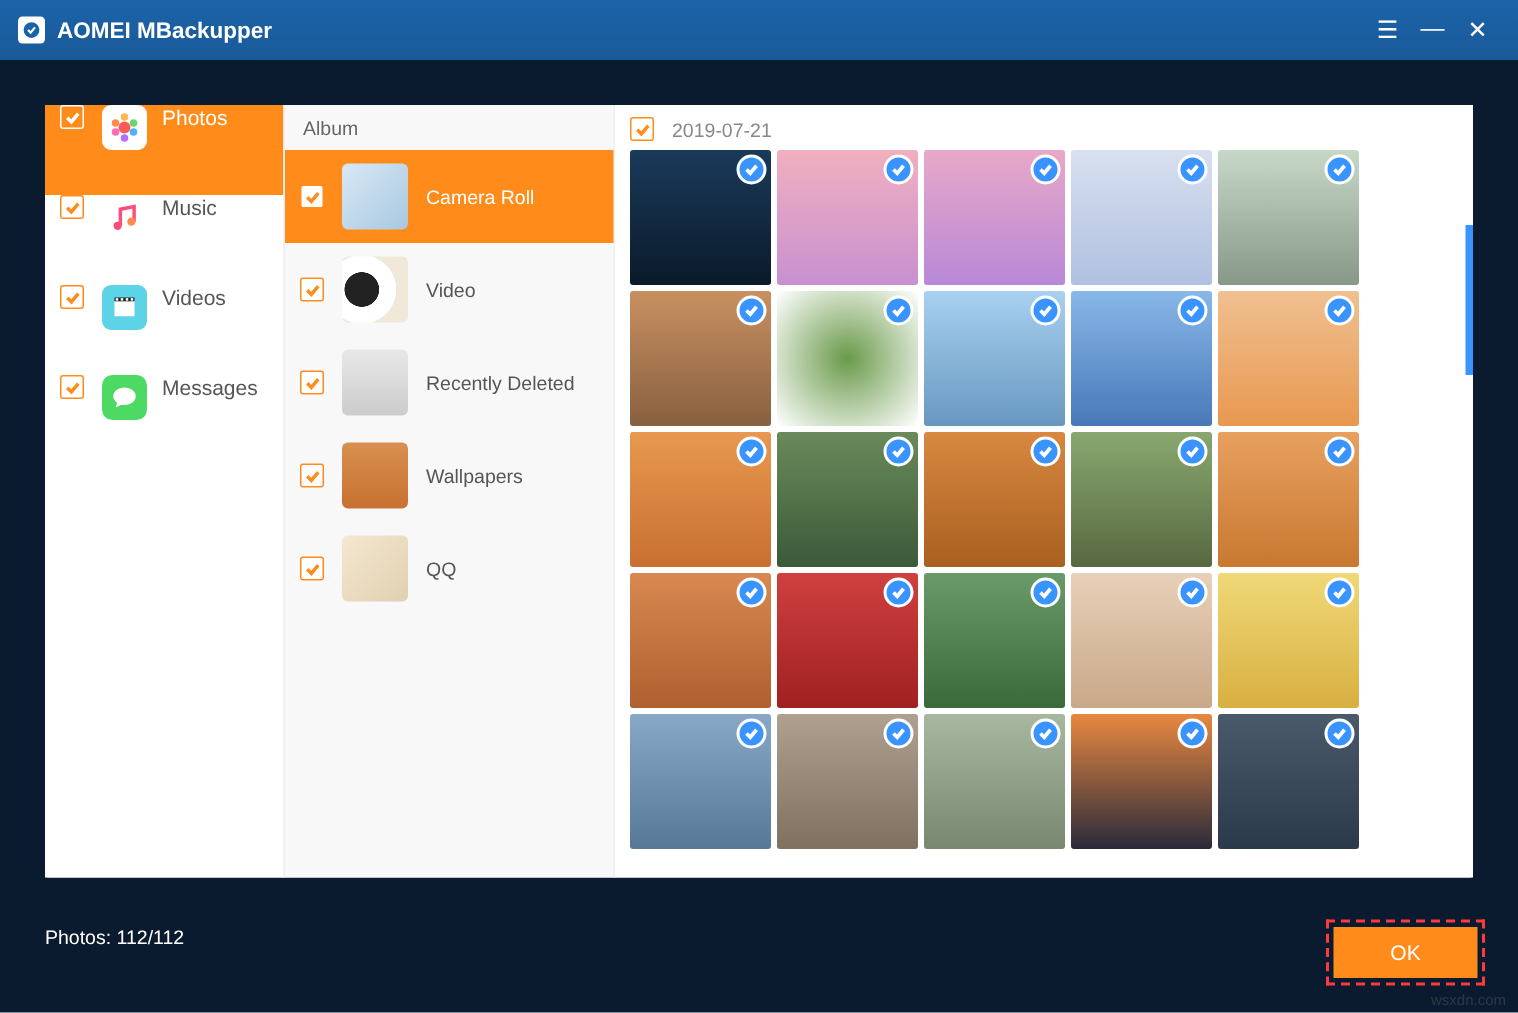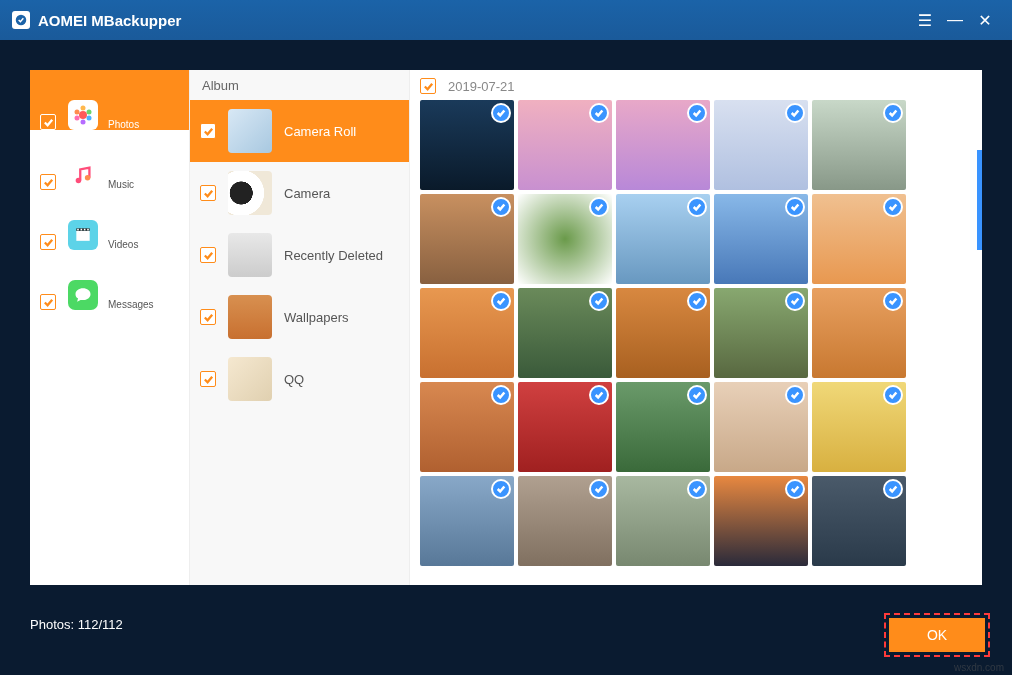--- a/index.html
+++ b/index.html
@@ -5,21 +5,21 @@
   * { box-sizing: border-box; margin: 0; padding: 0; font-family: "Segoe UI", Arial, sans-serif; }
   body { width: 1012px; height: 675px; background: #0a1b30; overflow: hidden; }
   .titlebar { height: 40px; background: linear-gradient(#1b63a8,#1a5a9a); display: flex; align-items: center; padding: 0 12px; color: #fff; }
   .titlebar .logo { width: 18px; height: 18px; background: #fff; border-radius: 3px; margin-right: 8px; display:flex; align-items:center; justify-content:center; }
   .titlebar .logo svg { width:14px; height:14px; }
   .titlebar .title { font-size: 15px; font-weight: 700; }
   .titlebar .sp { flex: 1; }
   .win-btn { width: 30px; height: 30px; display: flex; align-items:center; justify-content:center; cursor:pointer; font-size:16px; color:#fff; }
   .ctr { position: relative; width: 952px; height: 515px; margin: 30px auto 0; background: #fff; display:flex; border-radius:2px; }
   .sidebar { width: 159px; background:#fff; }
-  .side-it { height: 60px; display:flex; align-items:flex-end; padding-left:10px; cursor:pointer; font-size:10px; color:#555; }
+  .side-it { height: 60px; display:flex; align-items:flex-start; padding-left:10px; cursor:pointer; font-size:14px; color:#555; }
   .side-it.active { background:#ff8c1a; color:#fff; }
   .cb { width:16px; height:16px; border:1.5px solid #ff8c1a; border-radius:2px; display:flex; align-items:center; justify-content:center; margin-right:12px; flex-shrink:0; background:#fff;}
   .side-it.active .cb { border-color:#fff; background:transparent;}
   .cb svg { width:11px; height:11px; stroke:#ff8c1a; stroke-width:2.5; fill:none;}
   .side-it.active .cb svg { stroke:#fff;}
   .side-ic { width:30px; height:30px; border-radius:6px; margin-right:10px; display:flex; align-items:center; justify-content:center; flex-shrink:0;}
   .albumcol { width: 221px; background:#f8f8f8; border-left:1px solid #eee; border-right:1px solid #eee; display:flex; flex-direction:column;}
   .albumhead { height:30px; padding:8px 12px 0; font-size:13px; color:#666;}
   .album-it { height:62px; display:flex; align-items:center; padding-left:10px; cursor:pointer; color:#555; font-size:13px;}
   .album-it.active { background:#ff8c1a; color:#fff;}
@@ -133,21 +133,21 @@
           <div class="thumb" style="background:linear-gradient(135deg,#d8e8f5,#a8c8e0)"></div>
           <span>Camera Roll</span>
         </div>
         <div class="album-it">
           <span class="cb">
             <svg viewBox="0 0 12 12">
               <path d="M2 6l3 3 5-6"></path>
             </svg>
           </span>
           <div class="thumb" style="background:radial-gradient(circle at 30% 50%,#222 0 30%,#fff 31% 60%,#f0e8d8 61%)"></div>
-          <span>Camera</span>
+          <span>Video</span>
         </div>
         <div class="album-it">
           <span class="cb">
             <svg viewBox="0 0 12 12">
               <path d="M2 6l3 3 5-6"></path>
             </svg>
           </span>
           <div class="thumb" style="background:linear-gradient(#e8e8e8,#ccc)"></div>
           <span>Recently Deleted</span>
         </div>

